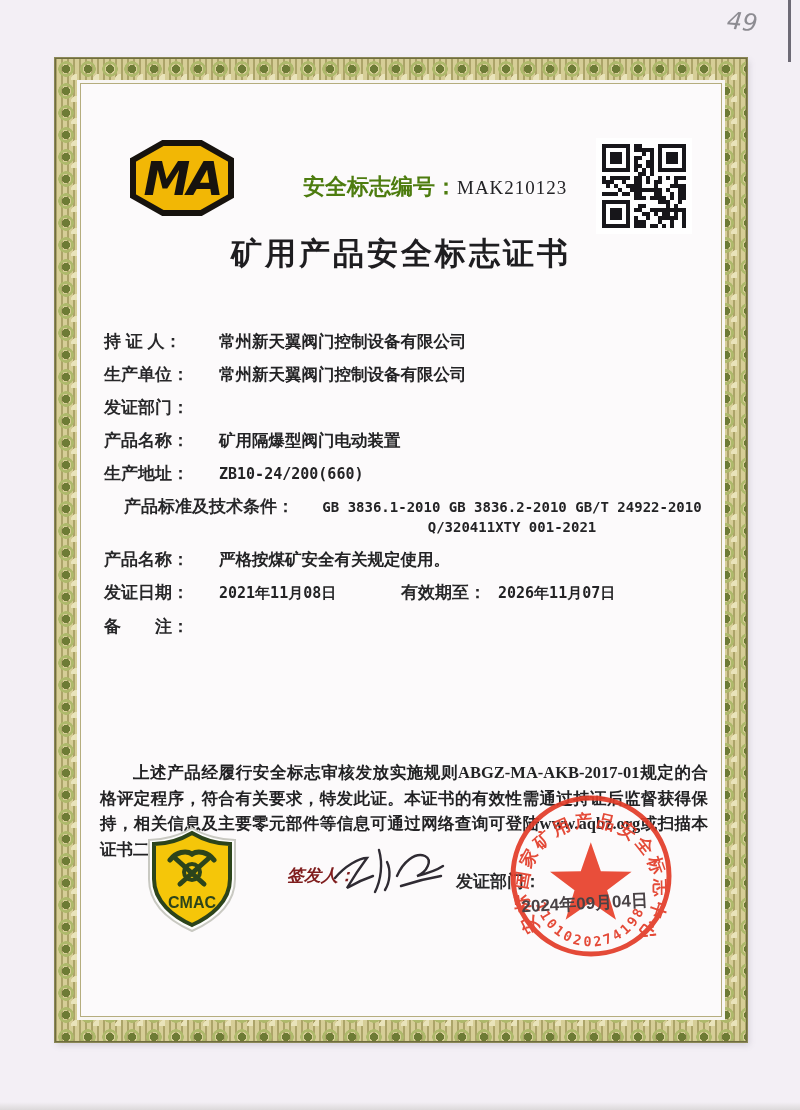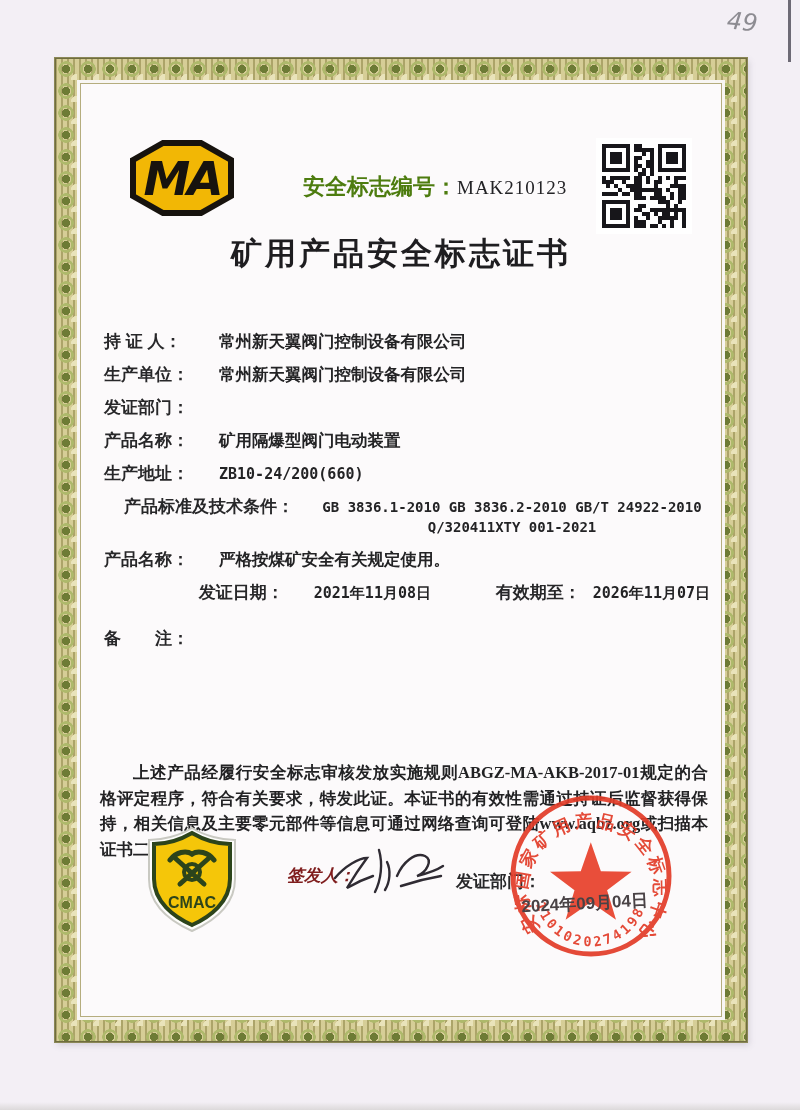--- a/index.html
+++ b/index.html
@@ -35,22 +35,22 @@
   .fields{position:absolute;left:23px;top:248px;width:606px;}
   .frow{display:flex;margin-bottom:13px;align-items:flex-start;}
   .flabel{flex:0 0 115px;font-family:"Liberation Sans",sans-serif;font-weight:700;font-size:17px;color:#272729;line-height:20px;white-space:nowrap;}
   .fvalue{font-weight:700;font-size:16.5px;color:#232325;line-height:20px;}
   .v-mono{font-family:"DejaVu Sans Mono",monospace;font-size:15px;}
   .frow.std .flabel{flex:0 0 210px;text-align:center;}
   .frow.std .fvalue{width:402px;font-family:"DejaVu Sans Mono",monospace;font-size:14px;line-height:20px;text-align:center;}
   .frow.dates .fvalue.issue{width:182px;}
   .frow.dates .flabel.second{flex:0 0 97px;}
   .frow.scope{margin-top:6px;}
-  .frow.dates{margin-top:12px;justify-content:flex-end;}
-  .frow.remark{margin-top:26px;}
+  .frow.dates{margin-top:12px;}
+  .frow.remark{margin-top:14px;}
 
   
   .statement{position:absolute;left:19px;top:676px;width:608px;font-weight:700;font-size:16.5px;line-height:25.5px;color:#222224;text-align:justify;text-indent:2em;}
 
   
   .cmac{position:absolute;left:61px;top:740px;width:100px;height:112px;}
   .signer-label{position:absolute;left:206px;top:780px;font-family:"Liberation Sans",sans-serif;font-weight:700;font-size:17px;color:#7f1d1d;font-style:italic;}
   .signature{position:absolute;left:246px;top:748px;width:122px;height:76px;}
   .dept-label{position:absolute;left:375px;top:786px;font-family:"Liberation Sans",sans-serif;font-weight:700;font-size:17px;color:#28282a;}
   .stamp{position:absolute;left:424px;top:706px;width:172px;height:172px;}

